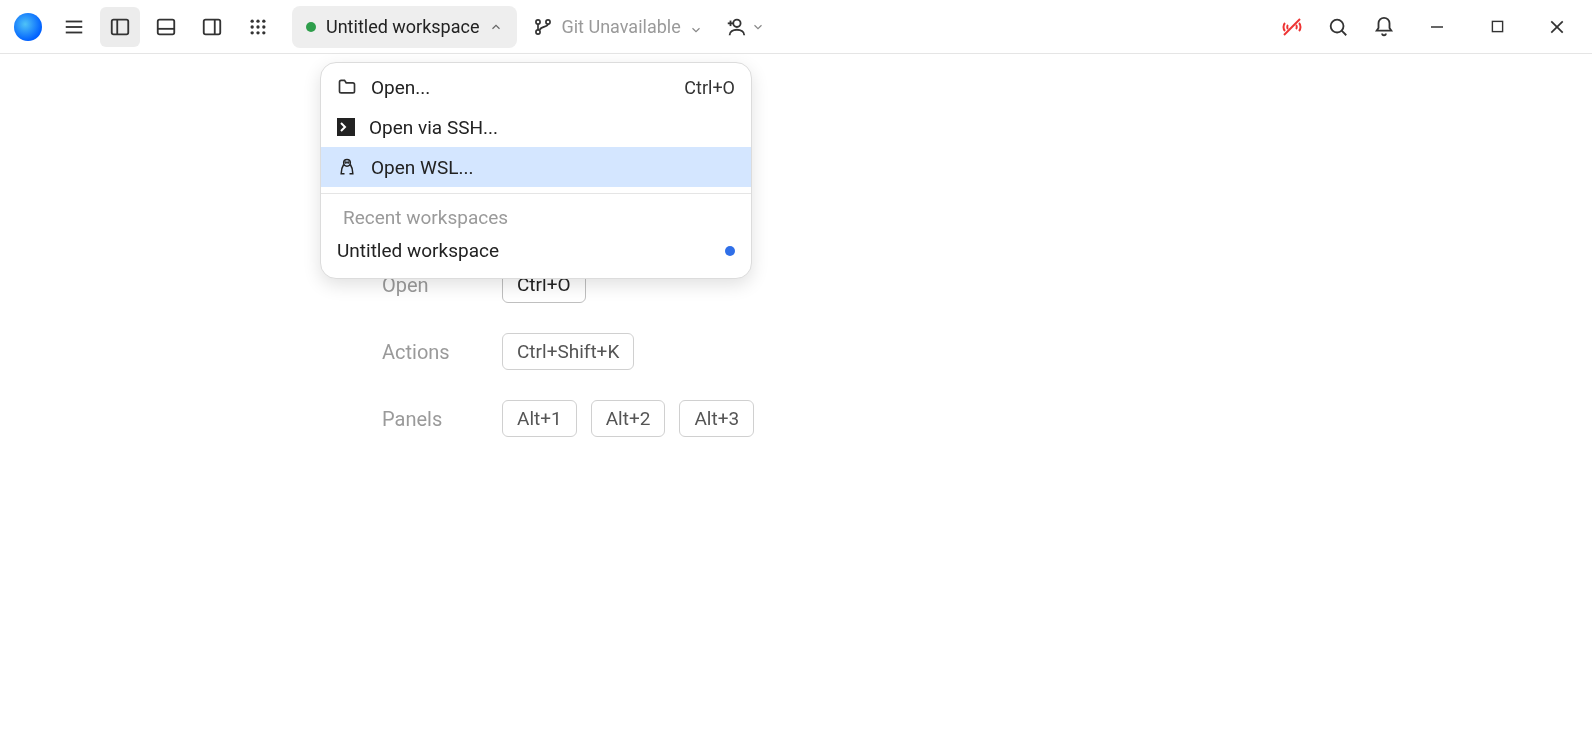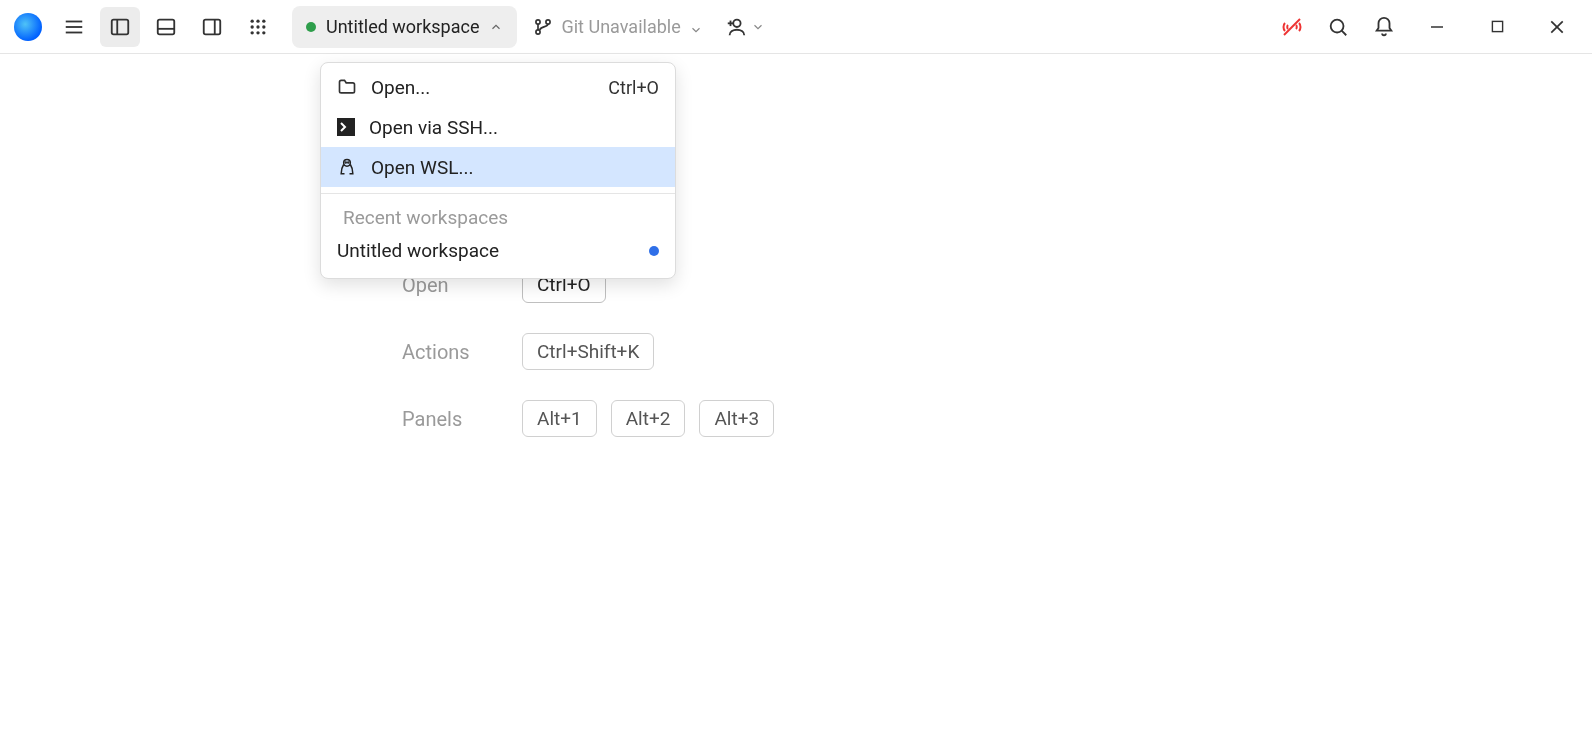--- a/index.html
+++ b/index.html
@@ -138,42 +138,41 @@
   }
   .hint-table {
     position: absolute;
     left: 382px;
     top: 212px;
     display: grid;
     grid-template-columns: 120px auto;
     row-gap: 30px;
     column-gap: 0px;
     align-items: center;
-    margin-left: 20px;
   }
   .hint-label { color: #9a9a9a; font-size: 20px; }
   .kbd-row { display:flex; gap: 14px; }
   .kbd {
     border: 1px solid #d0d0d0;
     border-radius: 6px;
     padding: 6px 14px;
     font-size: 19px;
     color: #555;
   }
   .kbd.strong { color:#222; border-color:#bfbfbf; }
 
   
   .dropdown {
     position: absolute;
     left: 320px;
     top: 62px;
-    width: 356px;
+    width: 432px;
     background: #fff;
     border: 1px solid #dcdcdc;
-    border-radius: 8px;
+    border-radius: 16px;
     box-shadow: 0 6px 18px rgba(0,0,0,0.12);
     padding: 4px 0 10px;
     z-index: 100;
   }
   .dd-item {
     display: flex;
     align-items: center;
     gap: 14px;
     height: 40px;
     padding: 0 16px;

